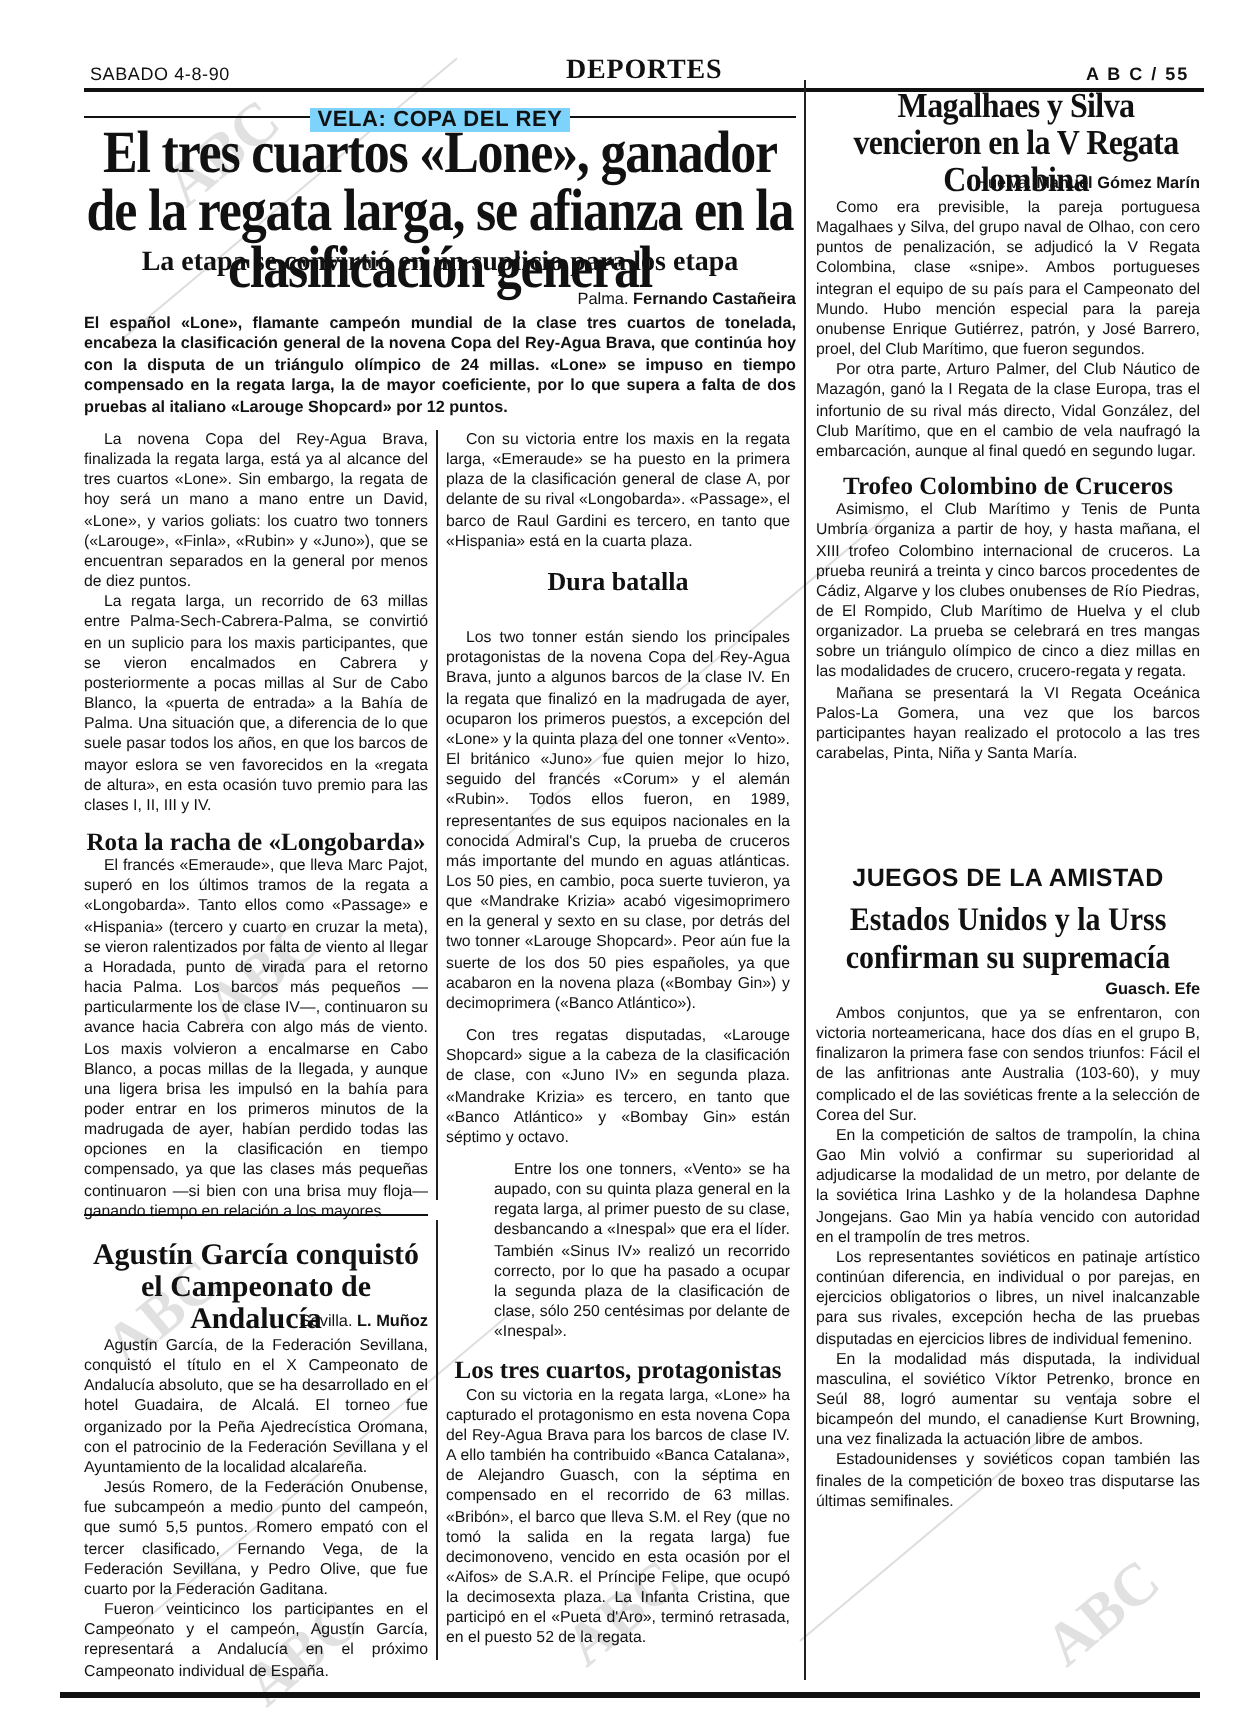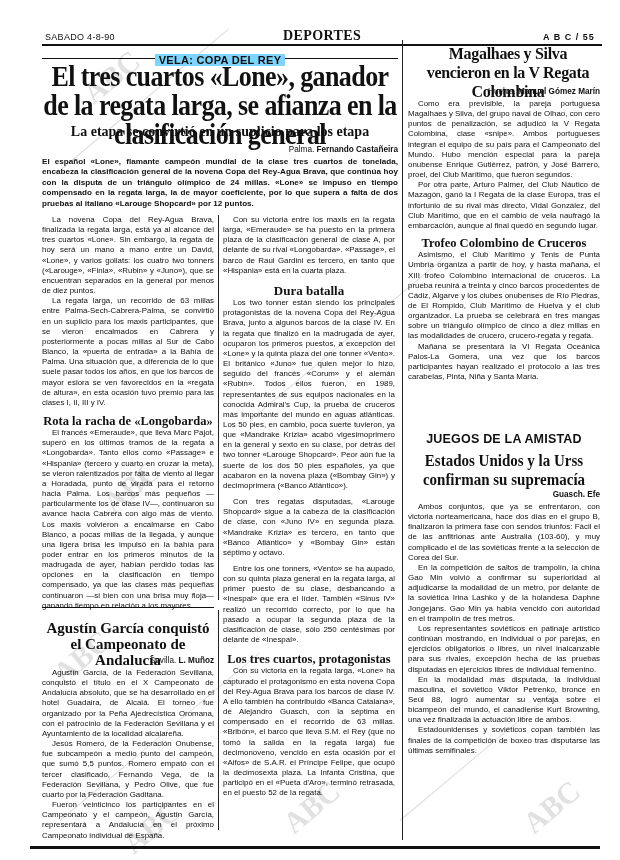--- a/index.html
+++ b/index.html
@@ -62,24 +62,24 @@
     <p>La novena Copa del Rey-Agua Brava, finalizada la regata larga, está ya al alcance del tres cuartos «Lone». Sin embargo, la regata de hoy será un mano a mano entre un David, «Lone», y varios goliats: los cuatro two tonners («Larouge», «Finla», «Rubin» y «Juno»), que se encuentran separados en la general por menos de diez puntos.</p>
     <p>La regata larga, un recorrido de 63 millas entre Palma-Sech-Cabrera-Palma, se convirtió en un suplicio para los maxis participantes, que se vieron encalmados en Cabrera y posteriormente a pocas millas al Sur de Cabo Blanco, la «puerta de entrada» a la Bahía de Palma. Una situación que, a diferencia de lo que suele pasar todos los años, en que los barcos de mayor eslora se ven favorecidos en la «regata de altura», en esta ocasión tuvo premio para las clases I, II, III y IV.</p>
     <div class="sec-head" style="font-size:12.5px;margin:8px 0 2px 0;">Rota la racha de «Longobarda»</div>
     <p>El francés «Emeraude», que lleva Marc Pajot, superó en los últimos tramos de la regata a «Longobarda». Tanto ellos como «Passage» e «Hispania» (tercero y cuarto en cruzar la meta), se vieron ralentizados por falta de viento al llegar a Horadada, punto de virada para el retorno hacia Palma. Los barcos más pequeños —particularmente los de clase IV—, continuaron su avance hacia Cabrera con algo más de viento. Los maxis volvieron a encalmarse en Cabo Blanco, a pocas millas de la llegada, y aunque una ligera brisa les impulsó en la bahía para poder entrar en los primeros minutos de la madrugada de ayer, habían perdido todas las opciones en la clasificación en tiempo compensado, ya que las clases más pequeñas continuaron —si bien con una brisa muy floja— ganando tiempo en relación a los mayores.</p>
   </div>
 
   <div class="vrule" style="left:218px;top:215px;height:385px;"></div>
 
   <div class="abs col" style="left:223px;top:215px;width:172px;">
     <p>Con su victoria entre los maxis en la regata larga, «Emeraude» se ha puesto en la primera plaza de la clasificación general de clase A, por delante de su rival «Longobarda». «Passage», el barco de Raul Gardini es tercero, en tanto que «Hispania» está en la cuarta plaza.</p>
-    <div class="sec-head" style="font-size:13px;margin:10px 0 2px 0;">Dura batalla</div>
+    <div class="sec-head" style="font-size:13px;margin:10px 0 18px 0;">Dura batalla</div>
     <p>Los two tonner están siendo los principales protagonistas de la novena Copa del Rey-Agua Brava, junto a algunos barcos de la clase IV. En la regata que finalizó en la madrugada de ayer, ocuparon los primeros puestos, a excepción del «Lone» y la quinta plaza del one tonner «Vento». El británico «Juno» fue quien mejor lo hizo, seguido del francés «Corum» y el alemán «Rubin». Todos ellos fueron, en 1989, representantes de sus equipos nacionales en la conocida Admiral's Cup, la prueba de cruceros más importante del mundo en aguas atlánticas. Los 50 pies, en cambio, poca suerte tuvieron, ya que «Mandrake Krizia» acabó vigesimoprimero en la general y sexto en su clase, por detrás del two tonner «Larouge Shopcard». Peor aún fue la suerte de los dos 50 pies españoles, ya que acabaron en la novena plaza («Bombay Gin») y decimoprimera («Banco Atlántico»).</p>
     <p style="margin-top:6px;">Con tres regatas disputadas, «Larouge Shopcard» sigue a la cabeza de la clasificación de clase, con «Juno IV» en segunda plaza. «Mandrake Krizia» es tercero, en tanto que «Banco Atlántico» y «Bombay Gin» están séptimo y octavo.</p>
-    <p style="margin-top:6px;">Entre los one tonners, «Vento» se ha aupado, con su quinta plaza general en la regata larga, al primer puesto de su clase, desbancando a «Inespal» que era el líder. También «Sinus IV» realizó un recorrido correcto, por lo que ha pasado a ocupar la segunda plaza de la clasificación de clase, sólo 250 centésimas por delante de «Inespal».</p>
+    <p style="margin-top:6px;margin-left:24px;">Entre los one tonners, «Vento» se ha aupado, con su quinta plaza general en la regata larga, al primer puesto de su clase, desbancando a «Inespal» que era el líder. También «Sinus IV» realizó un recorrido correcto, por lo que ha pasado a ocupar la segunda plaza de la clasificación de clase, sólo 250 centésimas por delante de «Inespal».</p>
     <div class="sec-head" style="font-size:12.5px;margin:9px 0 2px 0;">Los tres cuartos, protagonistas</div>
     <p>Con su victoria en la regata larga, «Lone» ha capturado el protagonismo en esta novena Copa del Rey-Agua Brava para los barcos de clase IV. A ello también ha contribuido «Banca Catalana», de Alejandro Guasch, con la séptima en compensado en el recorrido de 63 millas. «Bribón», el barco que lleva S.M. el Rey (que no tomó la salida en la regata larga) fue decimonoveno, vencido en esta ocasión por el «Aifos» de S.A.R. el Príncipe Felipe, que ocupó la decimosexta plaza. La Infanta Cristina, que participó en el «Pueta d'Aro», terminó retrasada, en el puesto 52 de la regata.</p>
   </div>
 
   <div class="rule" style="left:42px;top:607px;width:172px;height:1px;"></div>
   <div class="abs sec-head" style="left:42px;top:620px;width:172px;font-size:15px;line-height:16px;">Agustín García conquistó el Campeonato de Andalucía</div>
   <div class="abs byline" style="left:42px;top:656px;width:172px;">
     <span>Sevilla.</span>
     <b>L. Muñoz</b>
   </div>
@@ -104,19 +104,19 @@
     <p>Asimismo, el Club Marítimo y Tenis de Punta Umbría organiza a partir de hoy, y hasta mañana, el XIII trofeo Colombino internacional de cruceros. La prueba reunirá a treinta y cinco barcos procedentes de Cádiz, Algarve y los clubes onubenses de Río Piedras, de El Rompido, Club Marítimo de Huelva y el club organizador. La prueba se celebrará en tres mangas sobre un triángulo olímpico de cinco a diez millas en las modalidades de crucero, crucero-regata y regata.</p>
     <p>Mañana se presentará la VI Regata Oceánica Palos-La Gomera, una vez que los barcos participantes hayan realizado el protocolo a las tres carabelas, Pinta, Niña y Santa María.</p>
   </div>
 
   <div class="abs" style="left:408px;top:432px;width:192px;text-align:center;font-weight:bold;font-size:12.5px;letter-spacing:0.2px;">JUEGOS DE LA AMISTAD</div>
   <div class="abs sec-head" style="left:408px;top:452px;width:192px;font-size:15px;line-height:17px;transform:scaleY(1.1);transform-origin:top;">Estados Unidos y la Urss confirman su supremacía</div>
   <div class="abs byline" style="left:408px;top:490px;width:192px;font-weight:bold;">Guasch. Efe</div>
   <div class="abs col" style="left:408px;top:502px;width:192px;">
     <p>Ambos conjuntos, que ya se enfrentaron, con victoria norteamericana, hace dos días en el grupo B, finalizaron la primera fase con sendos triunfos: Fácil el de las anfitrionas ante Australia (103-60), y muy complicado el de las soviéticas frente a la selección de Corea del Sur.</p>
     <p>En la competición de saltos de trampolín, la china Gao Min volvió a confirmar su superioridad al adjudicarse la modalidad de un metro, por delante de la soviética Irina Lashko y de la holandesa Daphne Jongejans. Gao Min ya había vencido con autoridad en el trampolín de tres metros.</p>
-    <p>Los representantes soviéticos en patinaje artístico continúan mostrando, en individual o por parejas, en ejercicios obligatorios o libres, un nivel inalcanzable para sus rivales, excepción hecha de las pruebas disputadas en ejercicios libres de individual femenino.</p>
+    <p>Los representantes soviéticos en patinaje artístico continúan diferencia, en individual o por parejas, en ejercicios obligatorios o libres, un nivel inalcanzable para sus rivales, excepción hecha de las pruebas disputadas en ejercicios libres de individual femenino.</p>
     <p>En la modalidad más disputada, la individual masculina, el soviético Víktor Petrenko, bronce en Seúl 88, logró aumentar su ventaja sobre el bicampeón del mundo, el canadiense Kurt Browning, una vez finalizada la actuación libre de ambos.</p>
     <p>Estadounidenses y soviéticos copan también las finales de la competición de boxeo tras disputarse las últimas semifinales.</p>
   </div>
 
   <div class="rule" style="left:30px;top:846px;width:570px;height:3px;"></div>
 </div>
 
 </body></html>

